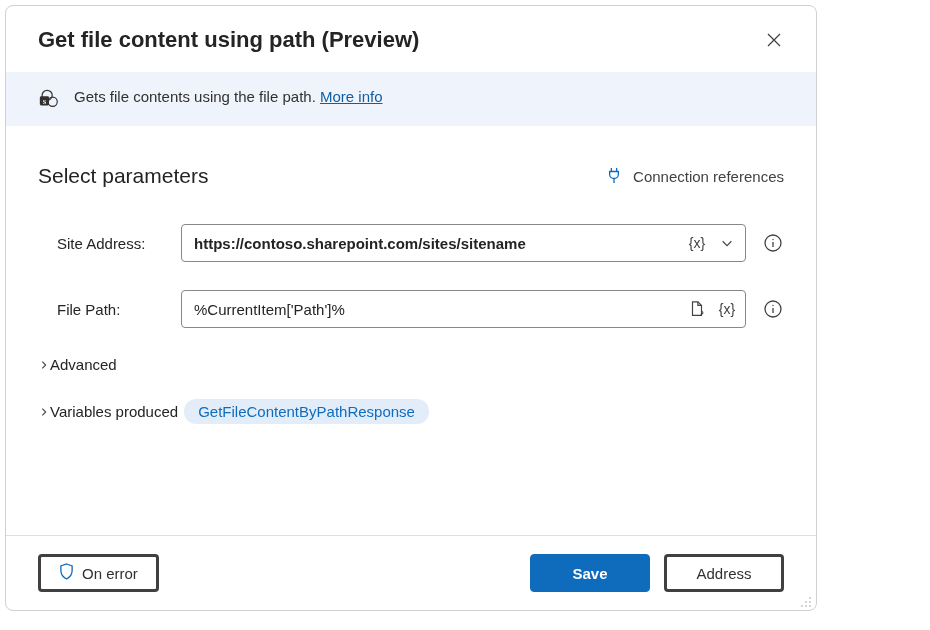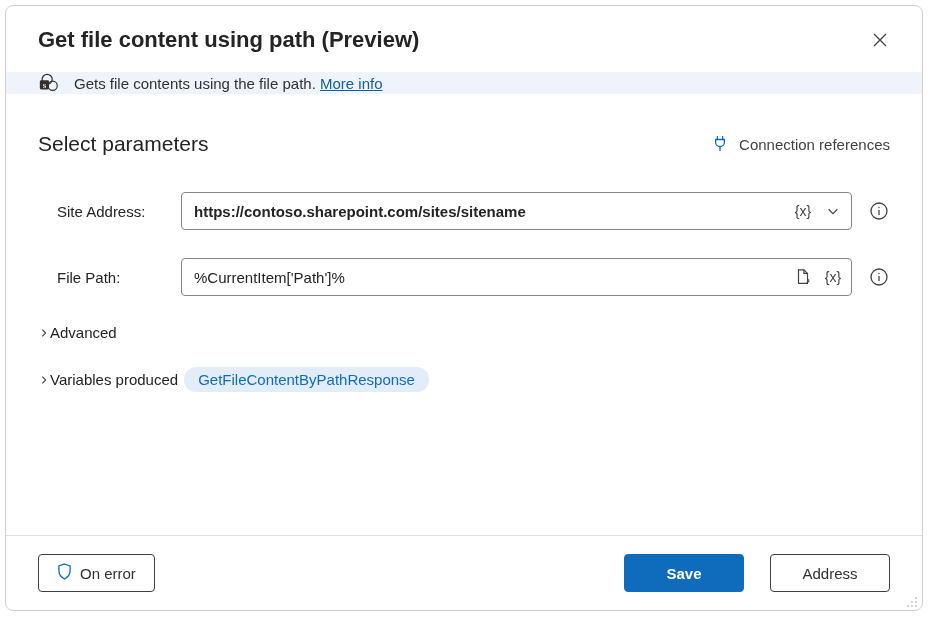--- a/index.html
+++ b/index.html
@@ -5,21 +5,21 @@
     * { box-sizing: border-box; margin: 0; padding: 0; }
     body {
       font-family: "Segoe UI", -apple-system, BlinkMacSystemFont, sans-serif;
       background: #fff;
       color: #323130;
       width: 930px;
       height: 630px;
       position: relative;
     }
     .dialog {
-      width: 918px;
+      width: 812px;
       height: 606px;
       border: 1px solid #d1d1d1;
       border-radius: 8px;
       margin: 5px;
       display: flex;
       flex-direction: column;
       overflow: hidden;
       position: relative;
     }
     .header {
@@ -40,23 +40,23 @@
       border: none;
       cursor: pointer;
       display: flex;
       align-items: center;
       justify-content: center;
       color: #424242;
     }
     .close-btn svg { width: 16px; height: 16px; }
     .info-banner {
       background: #eff4fc;
-      padding: 0 32px;
-      display: flex;
-      align-items: center;
+      padding: 16px 32px;
+      display: flex;
+      align-items: flex-start;
       gap: 14px;
     }
     .banner-icon {
       width: 22px;
       height: 22px;
       flex-shrink: 0;
       display: flex;
       align-items: center;
       justify-content: center;
     }
@@ -207,33 +207,33 @@
       font-size: 15px;
       font-family: inherit;
       cursor: pointer;
       display: flex;
       align-items: center;
       gap: 8px;
       justify-content: center;
     }
     .btn-secondary {
       background: #fff;
-      border: 1px solid #404040;
+      border: 3px solid #404040;
       color: #323130;
     }
     .btn-primary {
       background: #0f6cbd;
       border: 1px solid #0f6cbd;
       color: #fff;
       font-weight: 600;
       min-width: 120px;
     }
     .footer-right {
       display: flex;
-      gap: 26px;
+      gap: 14px;
       border-radius: 15px;
     }
     .btn-on-error {
       padding: 0 18px;
     }
     .resize-grip {
       position: absolute;
       right: 2px;
       bottom: 2px;
       width: 14px;

